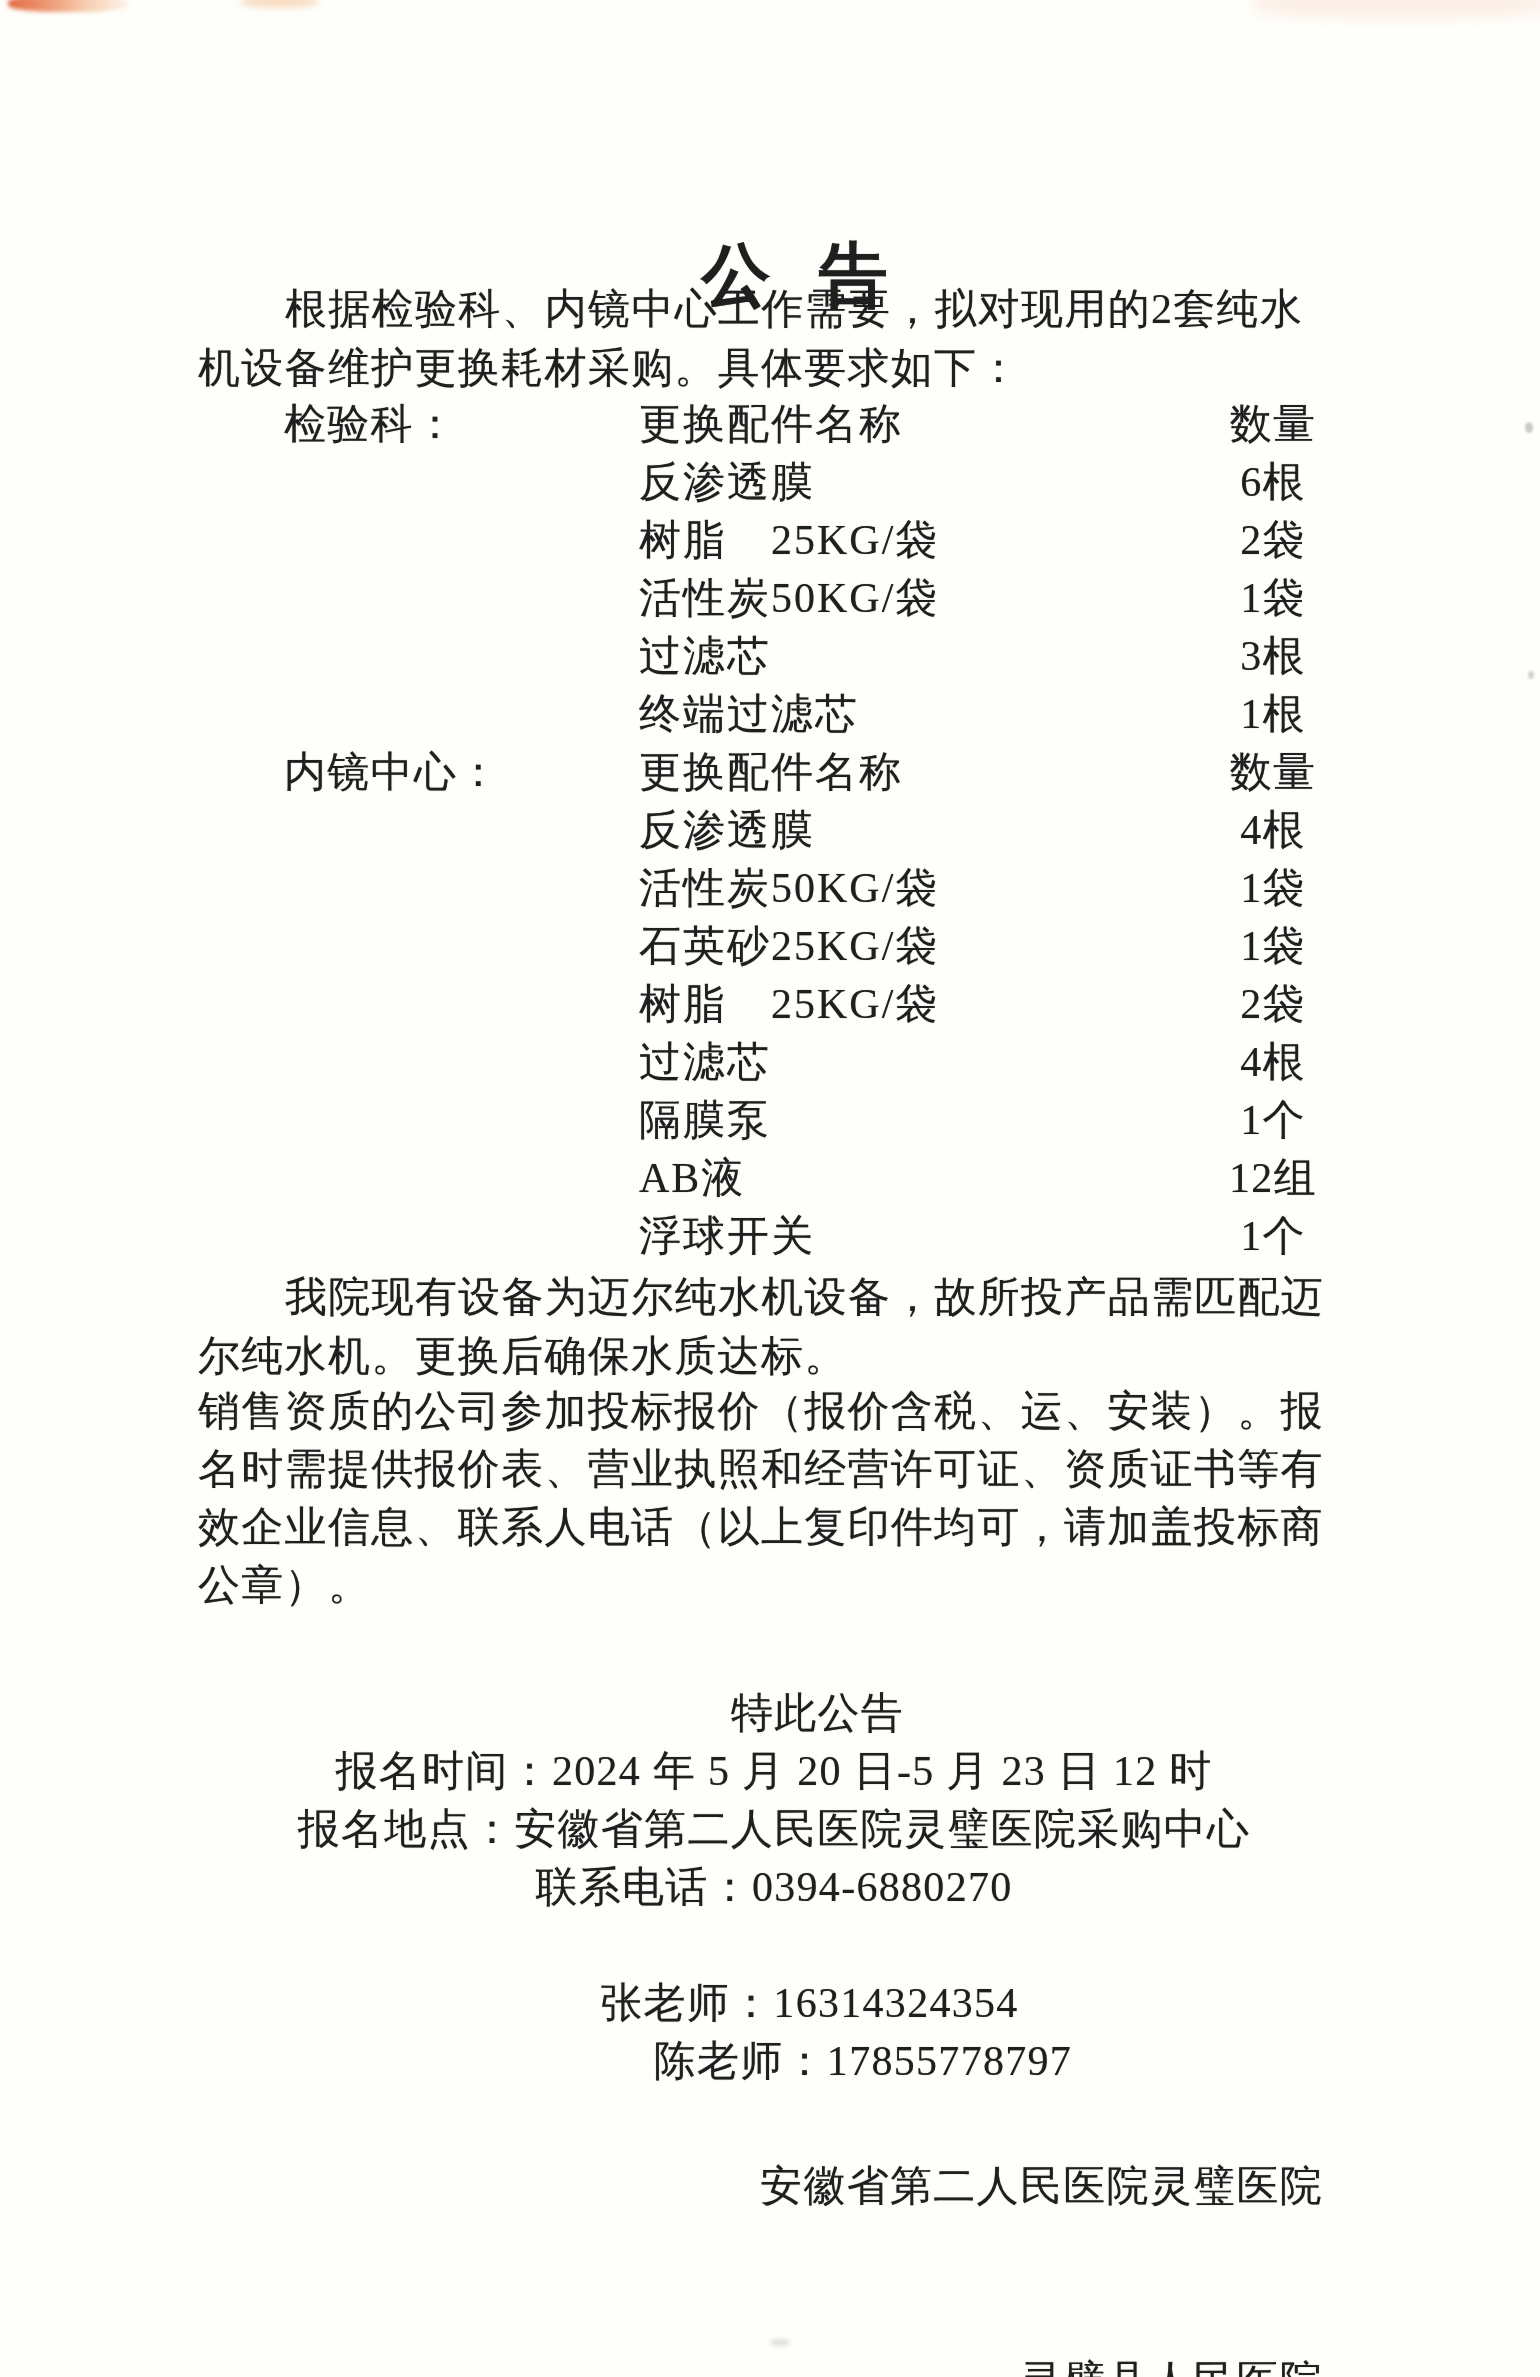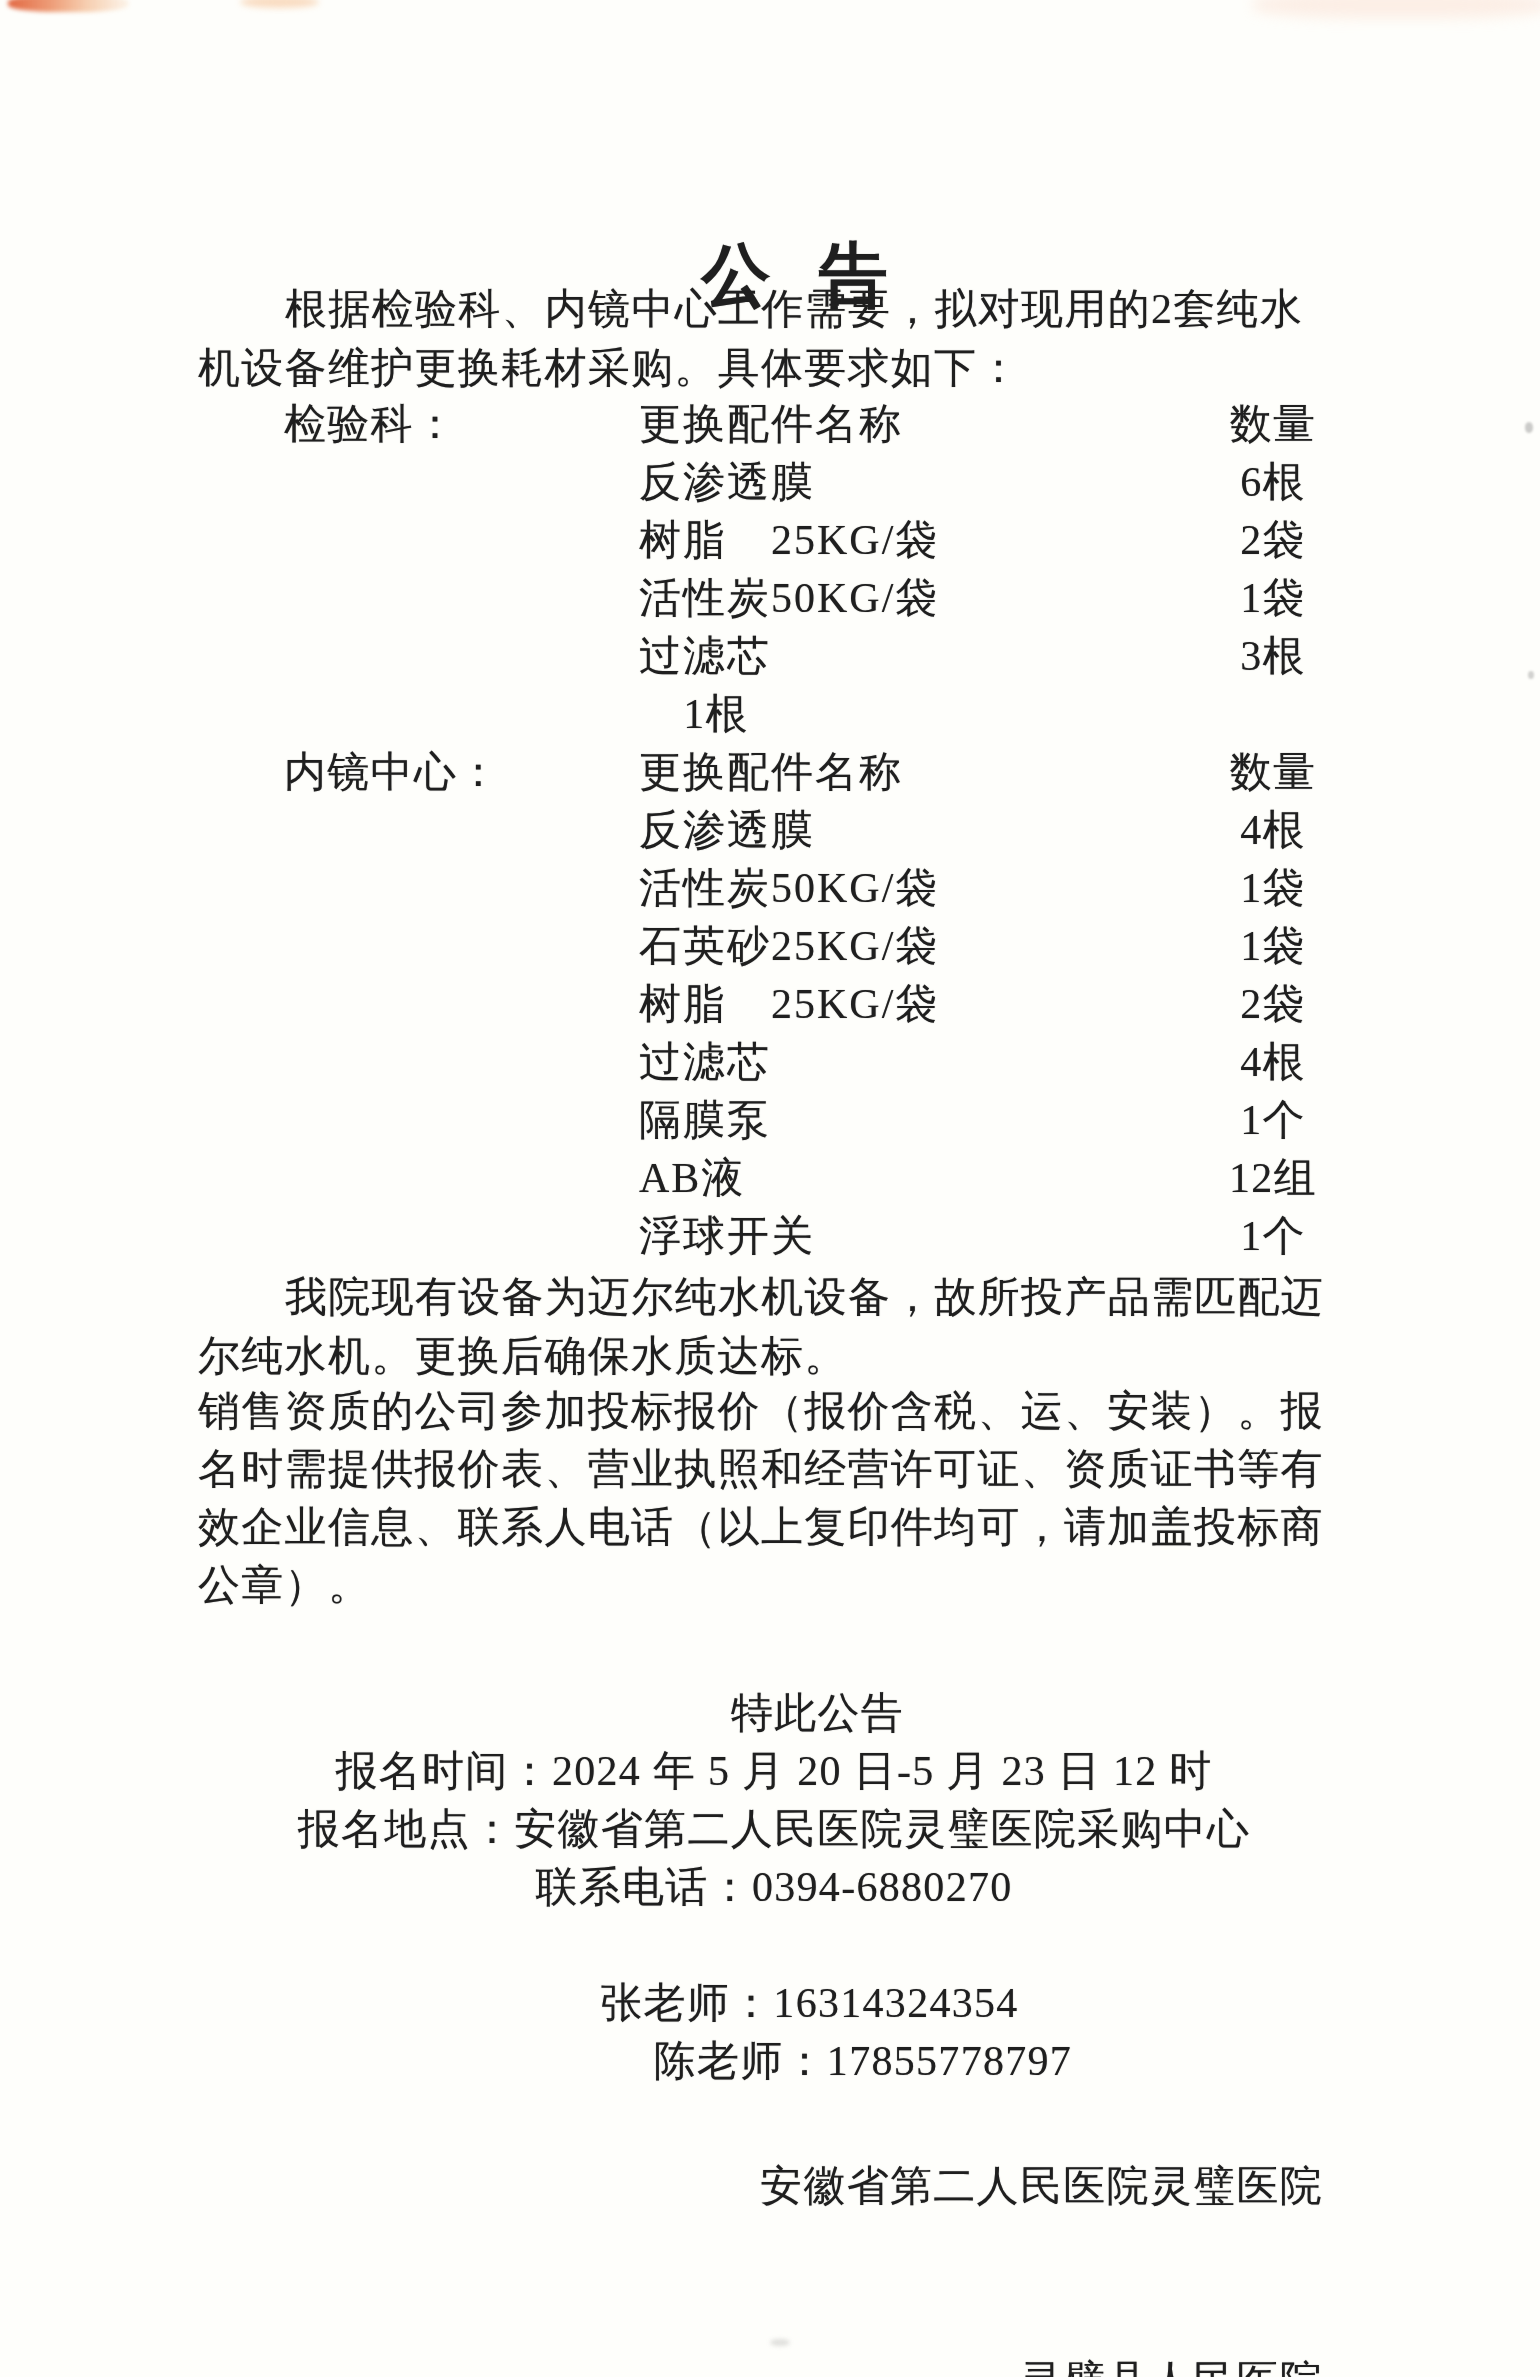--- a/index.html
+++ b/index.html
@@ -112,20 +112,21 @@
       <span class="col-name">活性炭50KG/袋</span>
       <span class="col-qty">1袋</span>
     </div>
     <div class="prow">
       <span class="col-label"></span>
       <span class="col-name">过滤芯</span>
       <span class="col-qty">3根</span>
     </div>
     <div class="prow">
       <span class="col-label"></span>
+      <span class="col-name">终端过滤芯</span>
       <span class="col-qty">1根</span>
     </div>
     <div class="prow">
       <span class="col-label">内镜中心：</span>
       <span class="col-name">更换配件名称</span>
       <span class="col-qty">数量</span>
     </div>
     <div class="prow">
       <span class="col-label"></span>
       <span class="col-name">反渗透膜</span>

